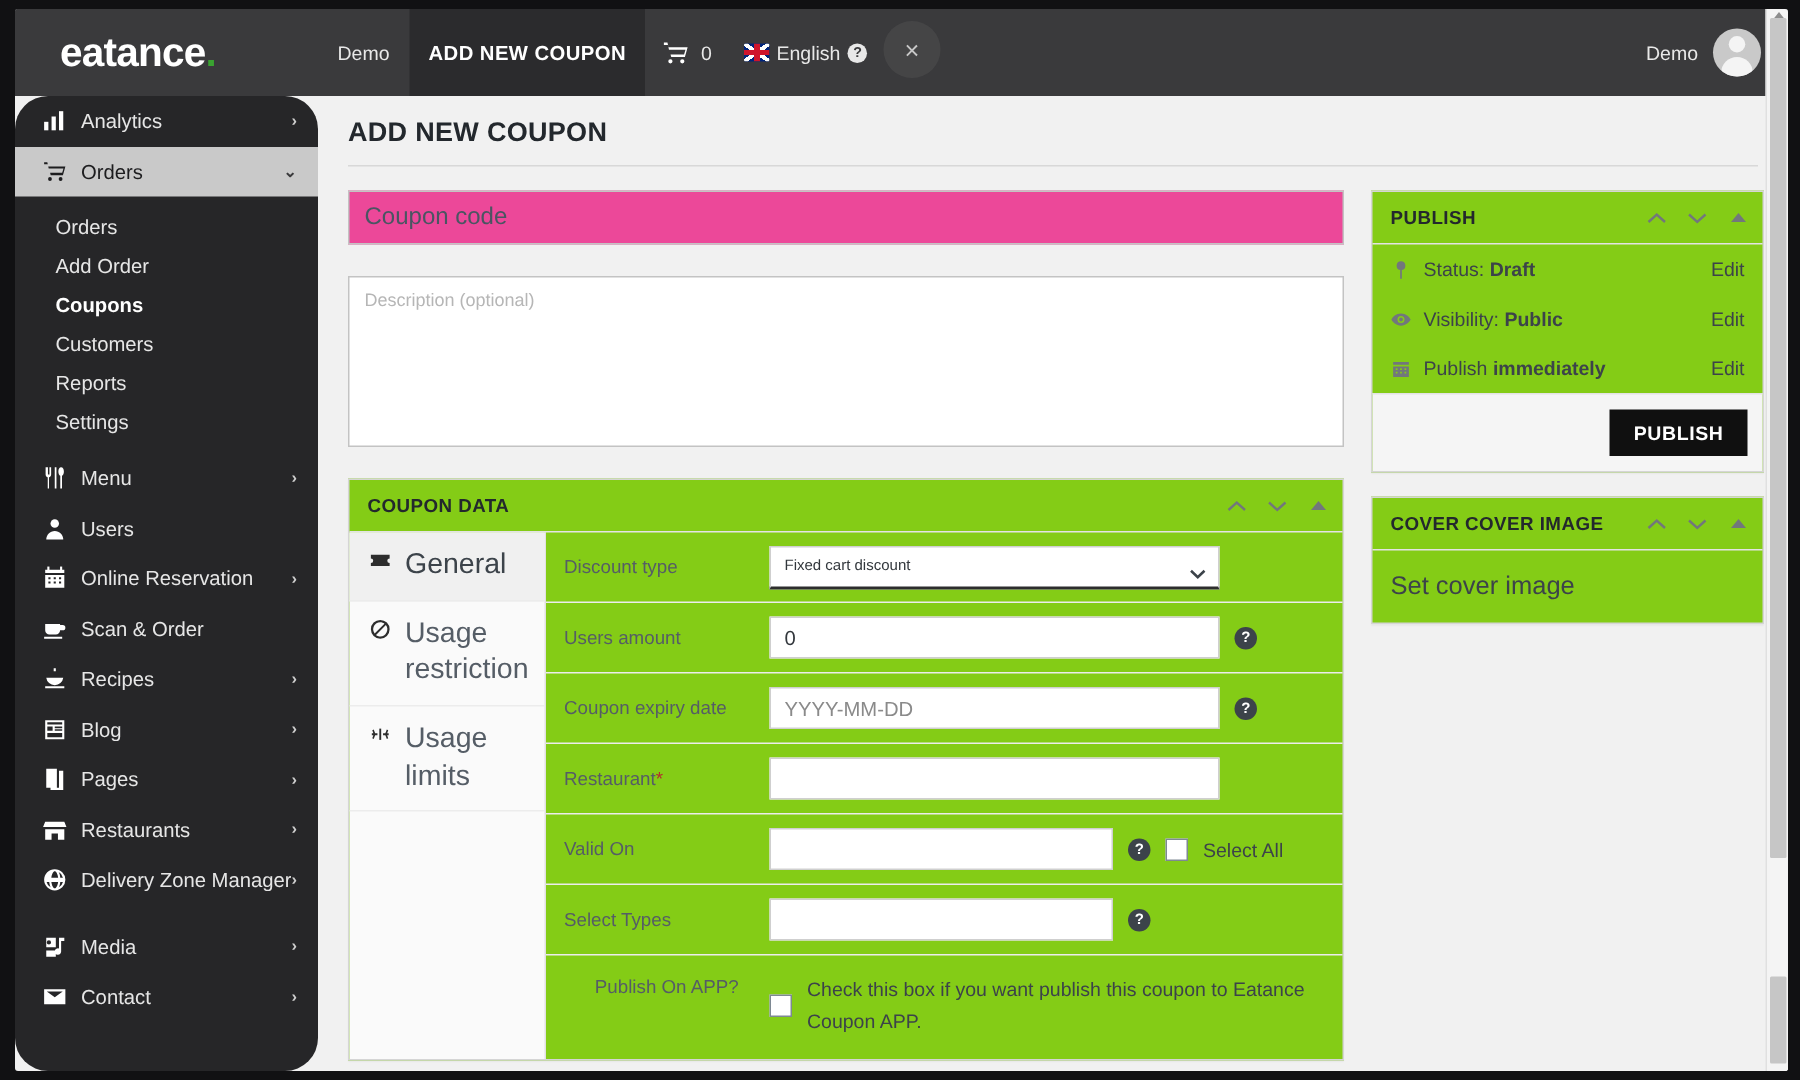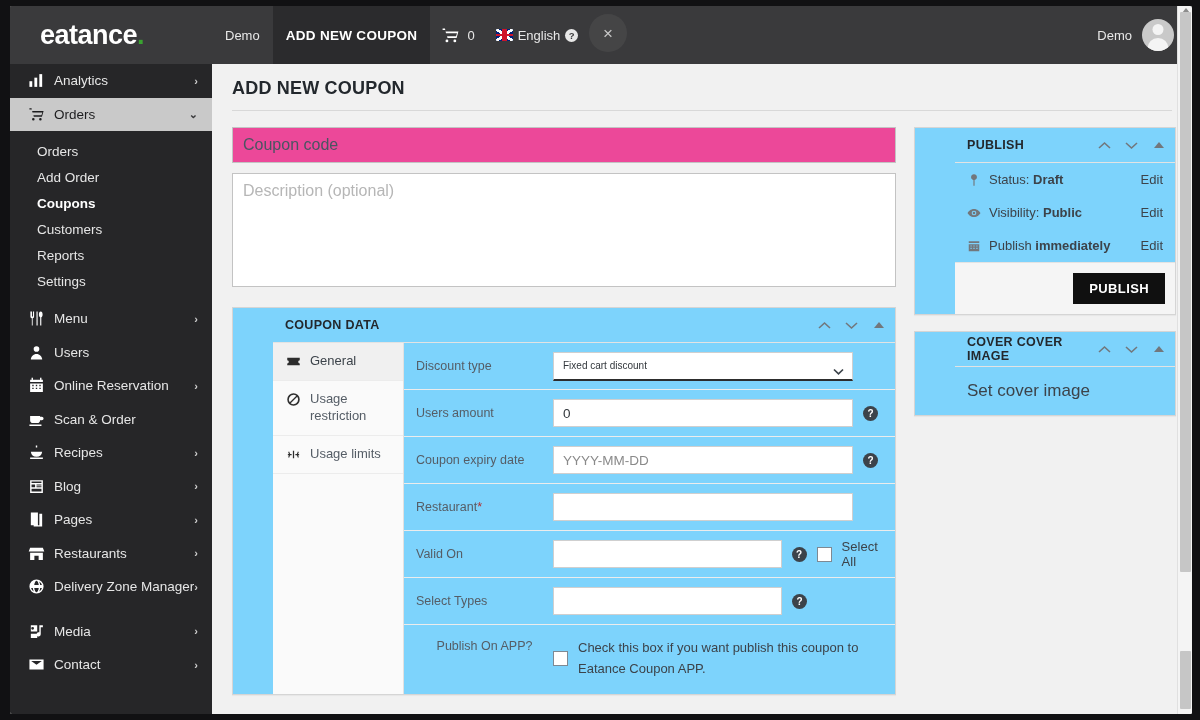--- a/index.html
+++ b/index.html
@@ -102,20 +102,21 @@
     display: flex; align-items: center; justify-content: center;
     color: #c8c8c8; font-size: 17px; line-height: 1; z-index: 40;
   }
 
   
   .sidebar {
     position: absolute; left: 0; top: 58px;
     width: 202px; height: 650px;
     background: #262628;
     overflow: hidden;
+    border-radius: 22px;
   }
   .sb-item {
     display: flex; align-items: center; height: 33.5px;
     padding: 0 14px 0 18px; color: #e6e6e6; font-size: 13.5px;
   }
   .sb-item .ic {
     width: 26px; flex: none; display: flex; align-items: center;
     color: #fff; font-size: 15px;
   }
   .sb-item .lbl { flex: 1; white-space: nowrap; overflow: hidden; }
@@ -156,32 +157,31 @@
   .col-side { width: 262px; flex: none; }
 
   .inp-code {
     width: 664px; height: 36px;
     border: 1px solid #c3c3c3; background: #ec4899;
     font-size: 16px; color: #32373c; padding: 0 10px;
     font-family: "Liberation Sans", sans-serif;
   }
   .inp-code::placeholder { color: #4a5562; opacity: 1; }
   .ta-desc {
-    width: 664px; height: 114px; margin-top: 10px;
+    width: 664px; height: 114px; margin-top: 21px;
     border: 1px solid #c3c3c3; background: #fff;
-    font-size: 16px; color: #32373c; padding: 8px 10px;
+    font-size: 12px; color: #32373c; padding: 8px 10px;
     resize: none; font-family: "Liberation Sans", sans-serif;
   }
   .ta-desc::placeholder { color: #b6b6b6; opacity: 1; }
 
   
   .panel {
-    background: #7dd3fc; border: 1px solid #d5d5d5;
+    background: #84cc16; border: 1px solid #d5d5d5;
     box-shadow: 0 1px 1px rgba(0,0,0,.04);
-    padding-left: 40px;
   }
   .panel-head {
     height: 35px; display: flex; align-items: center;
     padding: 0 10px 0 12px; border-bottom: 1px solid #e3e3e3;
   }
   .panel-title {
     font-size: 12.5px; font-weight: bold; color: #23282d;
     letter-spacing: 0.3px; flex: 1;
   }
   .panel-ctrls { display: flex; align-items: center; gap: 14px; color: #72777c; }
@@ -191,21 +191,21 @@
 
   
   .coupon-panel { margin-top: 16px; }
   .cd-body { display: flex; min-height: 350px; }
   .cd-tabs {
     width: 131px; flex: none; background: #fafafa;
     border-right: 1px solid #e1e1e1; padding-top: 0;
   }
   .cd-tab {
     display: flex; gap: 8px; padding: 10px 10px 10px 13px;
-    font-size: 13px; color: #555d66; line-height: 1.3;
+    font-size: 19px; color: #555d66; line-height: 1.3;
     border-bottom: 1px solid #ececec;
   }
   .cd-tab.active { background: #f0f0f0; color: #3c434a; }
   .cd-tab .tic { width: 16px; flex: none; color: #2d2d2d; display:flex; align-items:flex-start; padding-top:1px; }
   .cd-tab .tic svg { width: 15px; height: 15px; fill: currentColor; }
   .cd-fields { flex: 1; }
   .fld-row {
     display: flex; align-items: center; min-height: 47px;
     border-bottom: 1px solid #ececec; padding: 8px 0 8px 12px;
   }

